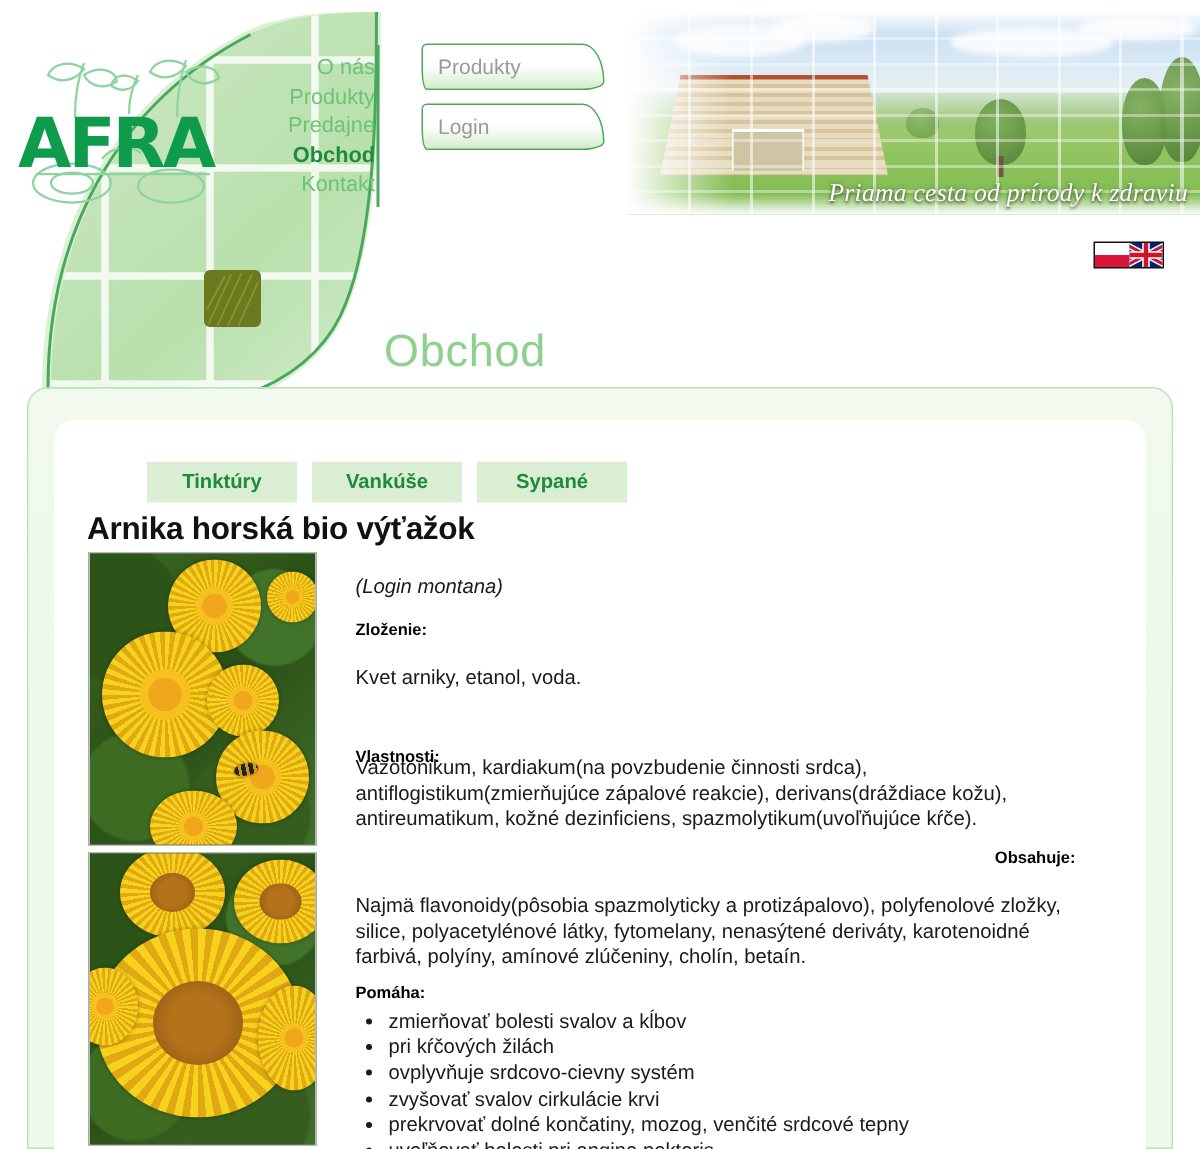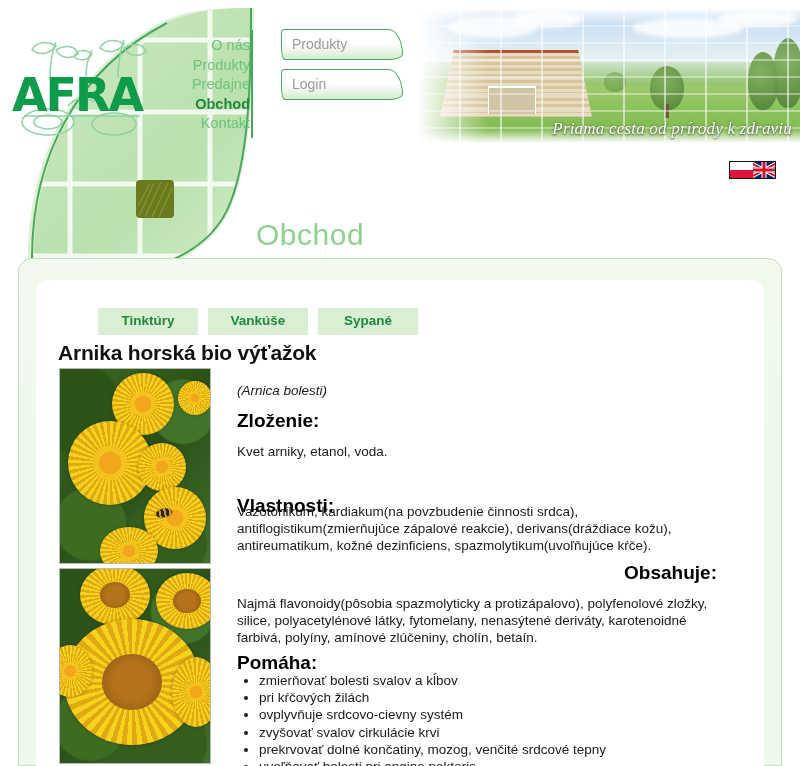--- a/index.html
+++ b/index.html
@@ -338,21 +338,21 @@
     font-size: 13.5px;
     line-height: 17px;
     color: #1a1a1a;
   }
   .body-col .sub {
     font-style: italic;
     font-size: 13.5px;
   }
   .body-col h4 {
     margin: 0;
-    font-size: 19px;
+    font-size: 11px;
     font-weight: bold;
     color: #000;
   }
   .blk { position: absolute; left: 0; width: 480px; }
   #b-latin   { top: 382px; }
   #b-h1      { top: 412px; }
   #b-p1      { top: 443px; }
   #b-h2      { top: 497px; }
   #b-p2      { top: 503px; }
   #b-h3      { top: 564px; text-align: right; }
@@ -528,21 +528,21 @@
 <div class="photo" id="photo-2">
   <div class="foliage"></div>
   <div class="bloom dark-center" style="left:20px; top:-4px; width:70px; height:60px;"></div>
   <div class="bloom dark-center" style="left:96px; top:4px;  width:62px; height:56px;"></div>
   <div class="bloom dark-center" style="left:4px;  top:50px; width:136px;height:126px;"></div>
   <div class="bloom" style="left:112px;top:88px; width:48px; height:70px;"></div>
   <div class="bloom" style="left:-12px;top:76px; width:44px; height:52px;"></div>
 </div>
 
 <div class="body-col">
-  <div class="blk sub" id="b-latin">(Arnica bolesti)</div>
+  <div class="blk sub" id="b-latin">(Login montana)</div>
   <h4 class="blk" id="b-h1">Zloženie:</h4>
   <div class="blk" id="b-p1">Kvet arniky, etanol, voda.</div>
   <h4 class="blk" id="b-h2">Vlastnosti:</h4>
   <div class="blk" id="b-p2">Vazotonikum, kardiakum(na povzbudenie činnosti srdca), antiflogistikum(zmierňujúce zápalové reakcie), derivans(dráždiace kožu), antireumatikum, kožné dezinficiens, spazmolytikum(uvoľňujúce kŕče).</div>
   <h4 class="blk" id="b-h3">Obsahuje:</h4>
   <div class="blk" id="b-p3">Najmä flavonoidy(pôsobia spazmolyticky a protizápalovo), polyfenolové zložky, silice, polyacetylénové látky, fytomelany, nenasýtené deriváty, karotenoidné farbivá, polyíny, amínové zlúčeniny, cholín, betaín.</div>
   <h4 class="blk" id="b-h4">Pomáha:</h4>
   <ul id="list">
     <li>zmierňovať bolesti svalov a kĺbov</li>
     <li>pri kŕčových žilách</li>

